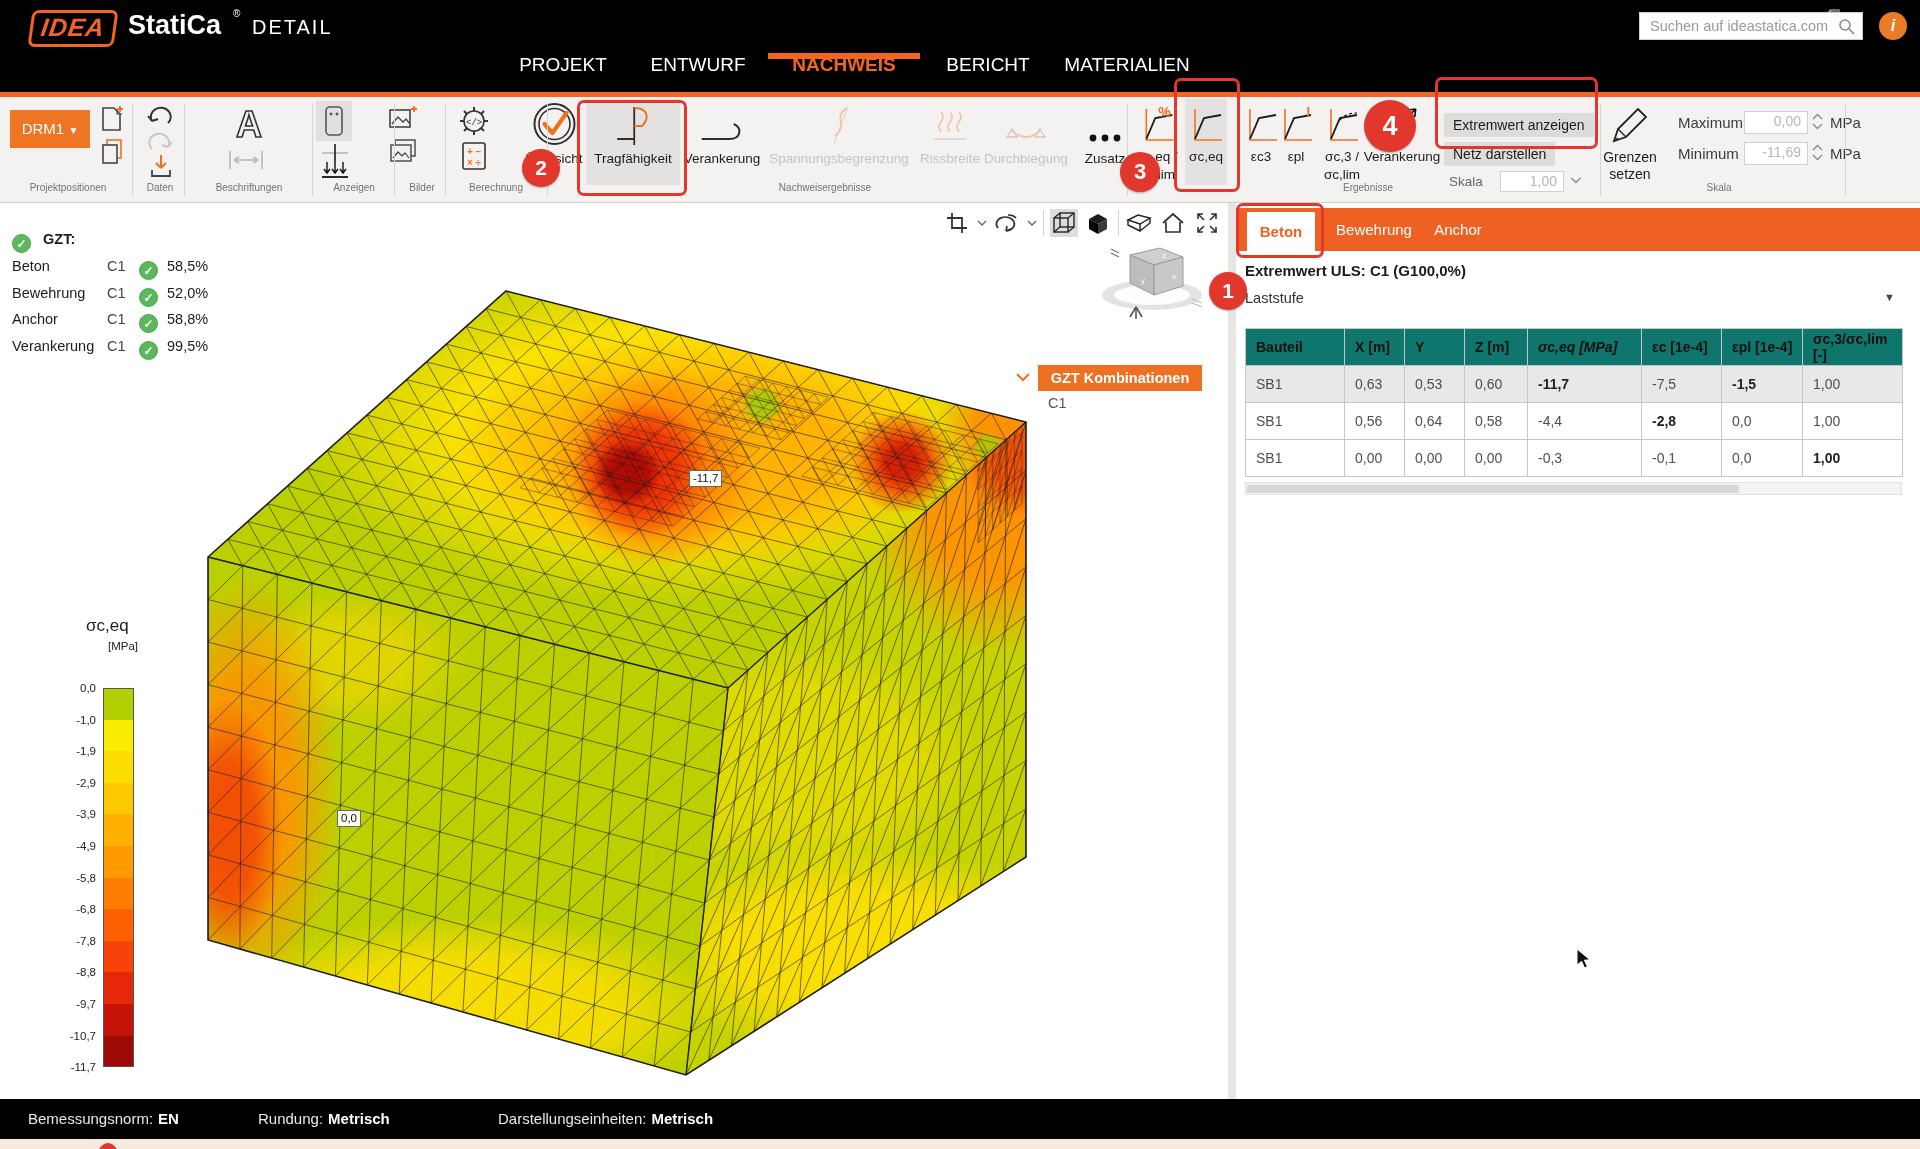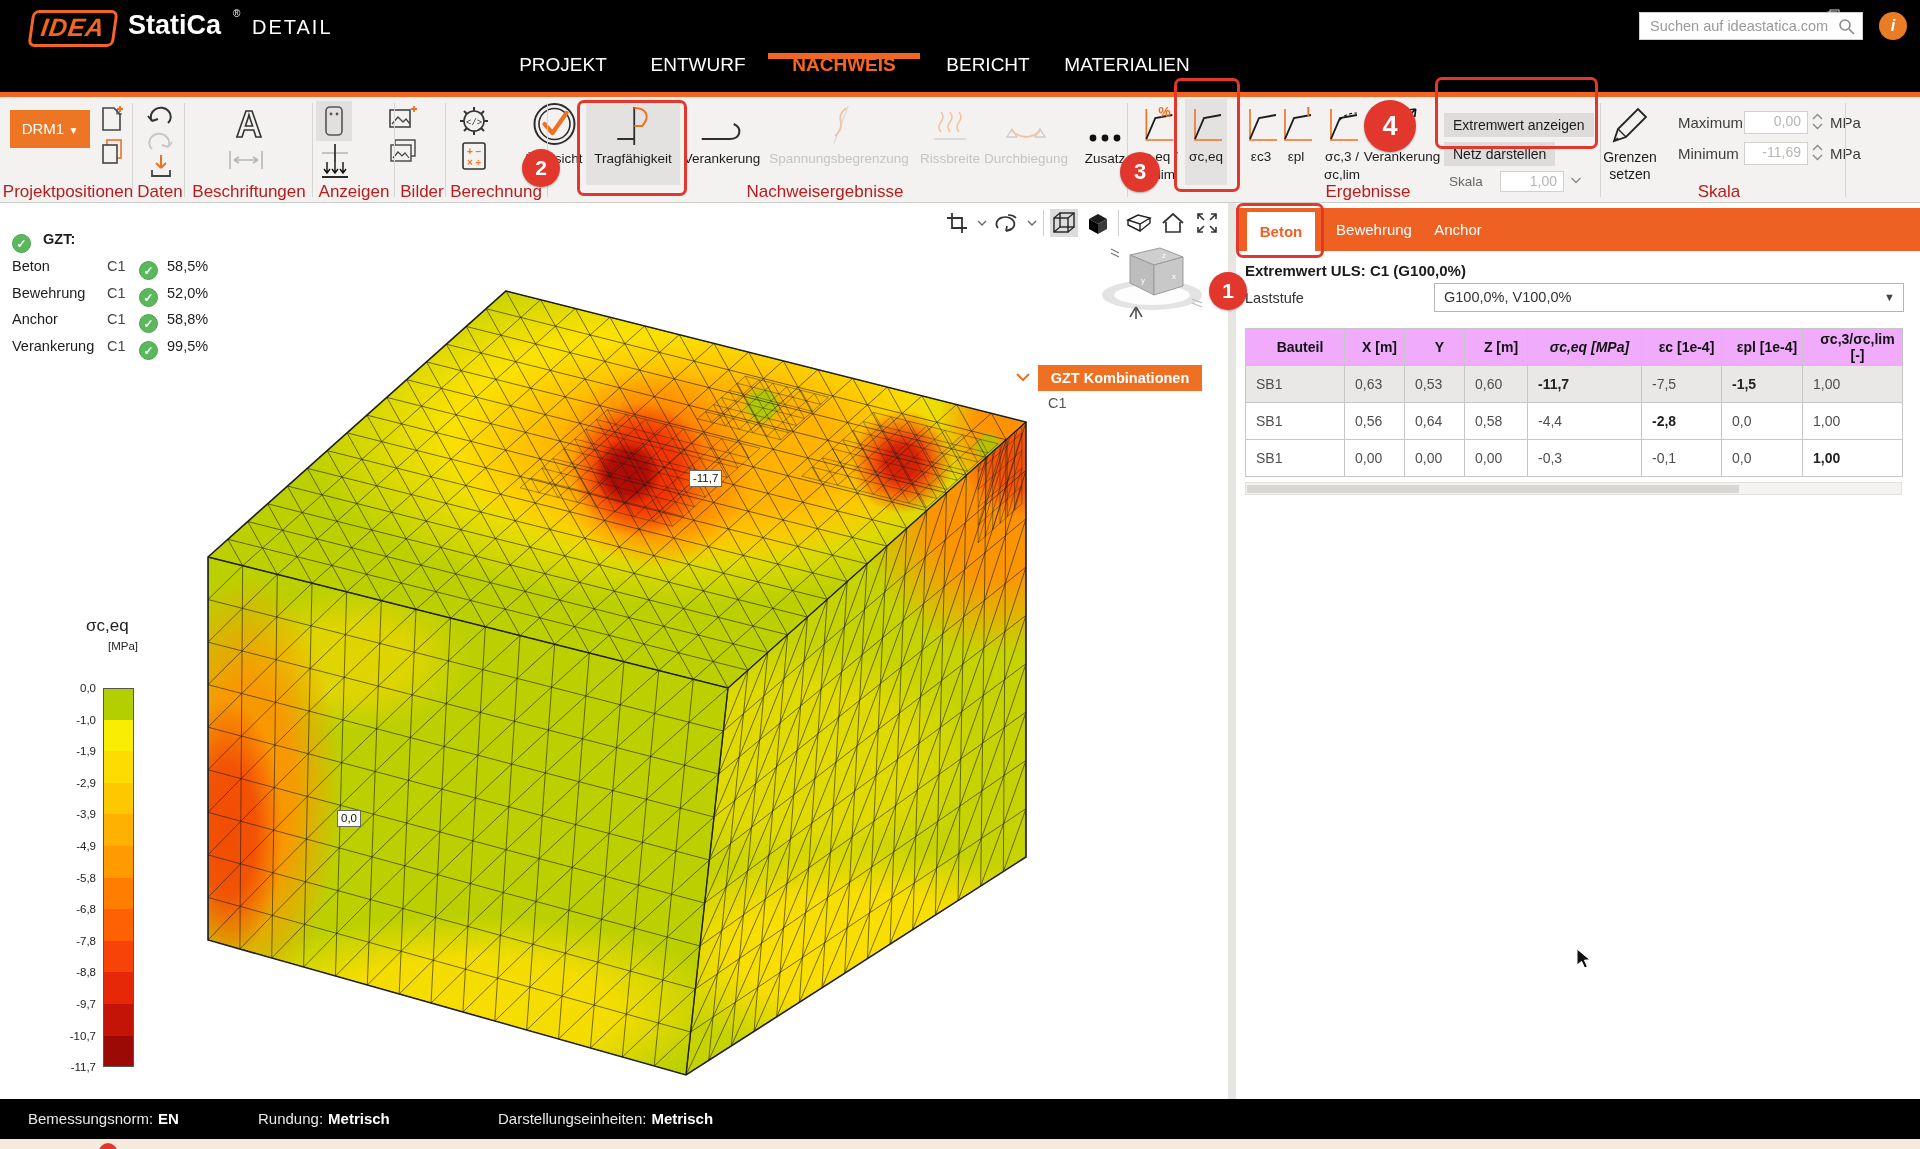--- a/index.html
+++ b/index.html
@@ -21,21 +21,21 @@
   .menutab.active{color:#f26522;font-weight:bold;}
   #menu-underline{left:768px;top:53px;width:152px;height:6px;background:#f26522;}
   #searchbox{left:1639px;top:12px;width:224px;height:28px;background:#fff;border:1px solid #cfcfcf;
      font-size:14.5px;color:#9a9a9a;line-height:26px;padding-left:10px;}
   #infobtn{left:1879px;top:12px;width:28px;height:28px;border-radius:50%;background:#e87d26;color:#fff;
      font-weight:bold;font-size:16px;text-align:center;line-height:28px;font-style:italic;}
   #orange-line{left:0;top:92px;width:1920px;height:5px;background:#f26522;}
   
   #ribbon{left:0;top:97px;width:1920px;height:106px;background:#f3f2f0;border-bottom:1px solid #cfcdc9;}
   .rdiv{position:absolute;top:6px;width:1px;height:94px;background:#d8d6d2;}
-  .rgl{position:absolute;top:85px;transform:translateX(-50%);font-size:17px;color:#b91c1c;white-space:nowrap;}
+  .rgl{position:absolute;top:85px;transform:translateX(-50%);font-size:10px;color:#737373;white-space:nowrap;}
   #drm1{position:absolute;left:10px;top:13px;width:80px;height:38px;background:#ee7524;color:#fff;
      font-size:15px;text-align:center;line-height:38px;}
   .ritem{position:absolute;top:0;height:86px;transform:translateX(-50%);text-align:center;white-space:nowrap;}
   .ritem .ic{height:48px;display:flex;align-items:flex-end;justify-content:center;}
   .ritem .lb{font-size:13.5px;color:#1c1c1c;margin-top:4px;line-height:16px;}
   .ritem.disabled .lb{color:#c6c4c0;}
   .ritem.selected{background:#e3e2e0;}
   .graybtn{position:absolute;background:#dddcda;font-size:14px;color:#1c1c1c;line-height:24px;padding:0 9px;height:24px;}
   .fieldlbl{position:absolute;font-size:15px;color:#3c3c3c;}
   .numfield{position:absolute;background:#fff;border:1px solid #d2d0cc;color:#b9b6b2;font-size:14px;
@@ -70,21 +70,21 @@
   .rtab{position:absolute;top:0;height:43px;color:#fff;font-size:15px;line-height:43px;transform:translateX(-50%);}
   #tab-active{left:1247px;top:212px;width:68px;height:39px;background:#fff;color:#ef6123;font-weight:bold;
      font-size:15px;text-align:center;line-height:39px;z-index:5;}
   #extreme-title{left:1245px;top:262px;font-size:15px;font-weight:bold;color:#1a1a1a;}
   #load-label{left:1245px;top:290px;font-size:14.5px;color:#333;}
   #load-select{left:1434px;top:283px;width:470px;height:29px;border:1px solid #b5b5b5;background:#fff;
      font-size:14.5px;color:#333;line-height:27px;padding-left:9px;}
   #load-caret{left:1884px;top:283px;font-size:11px;color:#444;line-height:29px;}
   table#res{position:absolute;left:1245px;top:328px;border-collapse:collapse;background:#fff;}
   #res th,#res td{border:1px solid #c6c6c6;font-size:14px;padding:0 0 0 10px;height:37px;text-align:left;}
-  #res th{font-weight:bold;color:#111;background:#f0abfc;text-align:center;}
+  #res th{font-weight:bold;color:#111;background:#0f766e;}
   #res td{color:#4e4e4e;}
   #res tr.sel td{background:#e9e8e6;}
   #res td.b{font-weight:bold;color:#222;}
   #hscroll{left:1245px;top:482px;width:657px;height:13px;background:#f4f3f2;border:1px solid #e1e0de;}
   #hthumb{left:1247px;top:485px;width:492px;height:8px;background:#d8d7d4;}
   
   #statusbar{left:0;top:1099px;width:1920px;height:47px;background:#000;color:#e9e9e9;font-size:15px;}
   .sbitem{position:absolute;top:11px;white-space:nowrap;}
   .sbitem b{color:#fff;margin-left:5px;}
   #bottomstrip{left:0;top:1139px;width:1920px;height:10px;background:#f6e9dd;overflow:hidden;}
@@ -629,21 +629,20 @@
 
   <div class="abs" id="splitter"></div>
   <div class="abs" id="tabbar"></div>
   <div class="abs" id="tab-active">Beton</div>
   <div id="tabs-root">
       <div class="abs rtab" style="left: 1374px; top: 208px;">Bewehrung</div>
       <div class="abs rtab" style="left: 1458px; top: 208px;">Anchor</div>
     </div>
   <div class="abs" id="extreme-title">Extremwert ULS: C1 (G100,0%)</div>
   <div class="abs" id="load-label">Laststufe</div>
-  <div class="abs" id="load-select">G100,0%, V100,0%</div>
   <div class="abs" id="load-caret">▼</div>
   <table id="res">
       <thead id="res-head">
         <tr>
           <th style="width: 99px;">Bauteil</th>
           <th style="width: 60px;">X [m]</th>
           <th style="width: 60px;">Y</th>
           <th style="width: 63px;">Z [m]</th>
           <th style="width: 114px; font-style: italic;">σc,eq [MPa]</th>
           <th style="width: 80px;">εc [1e-4]</th>

